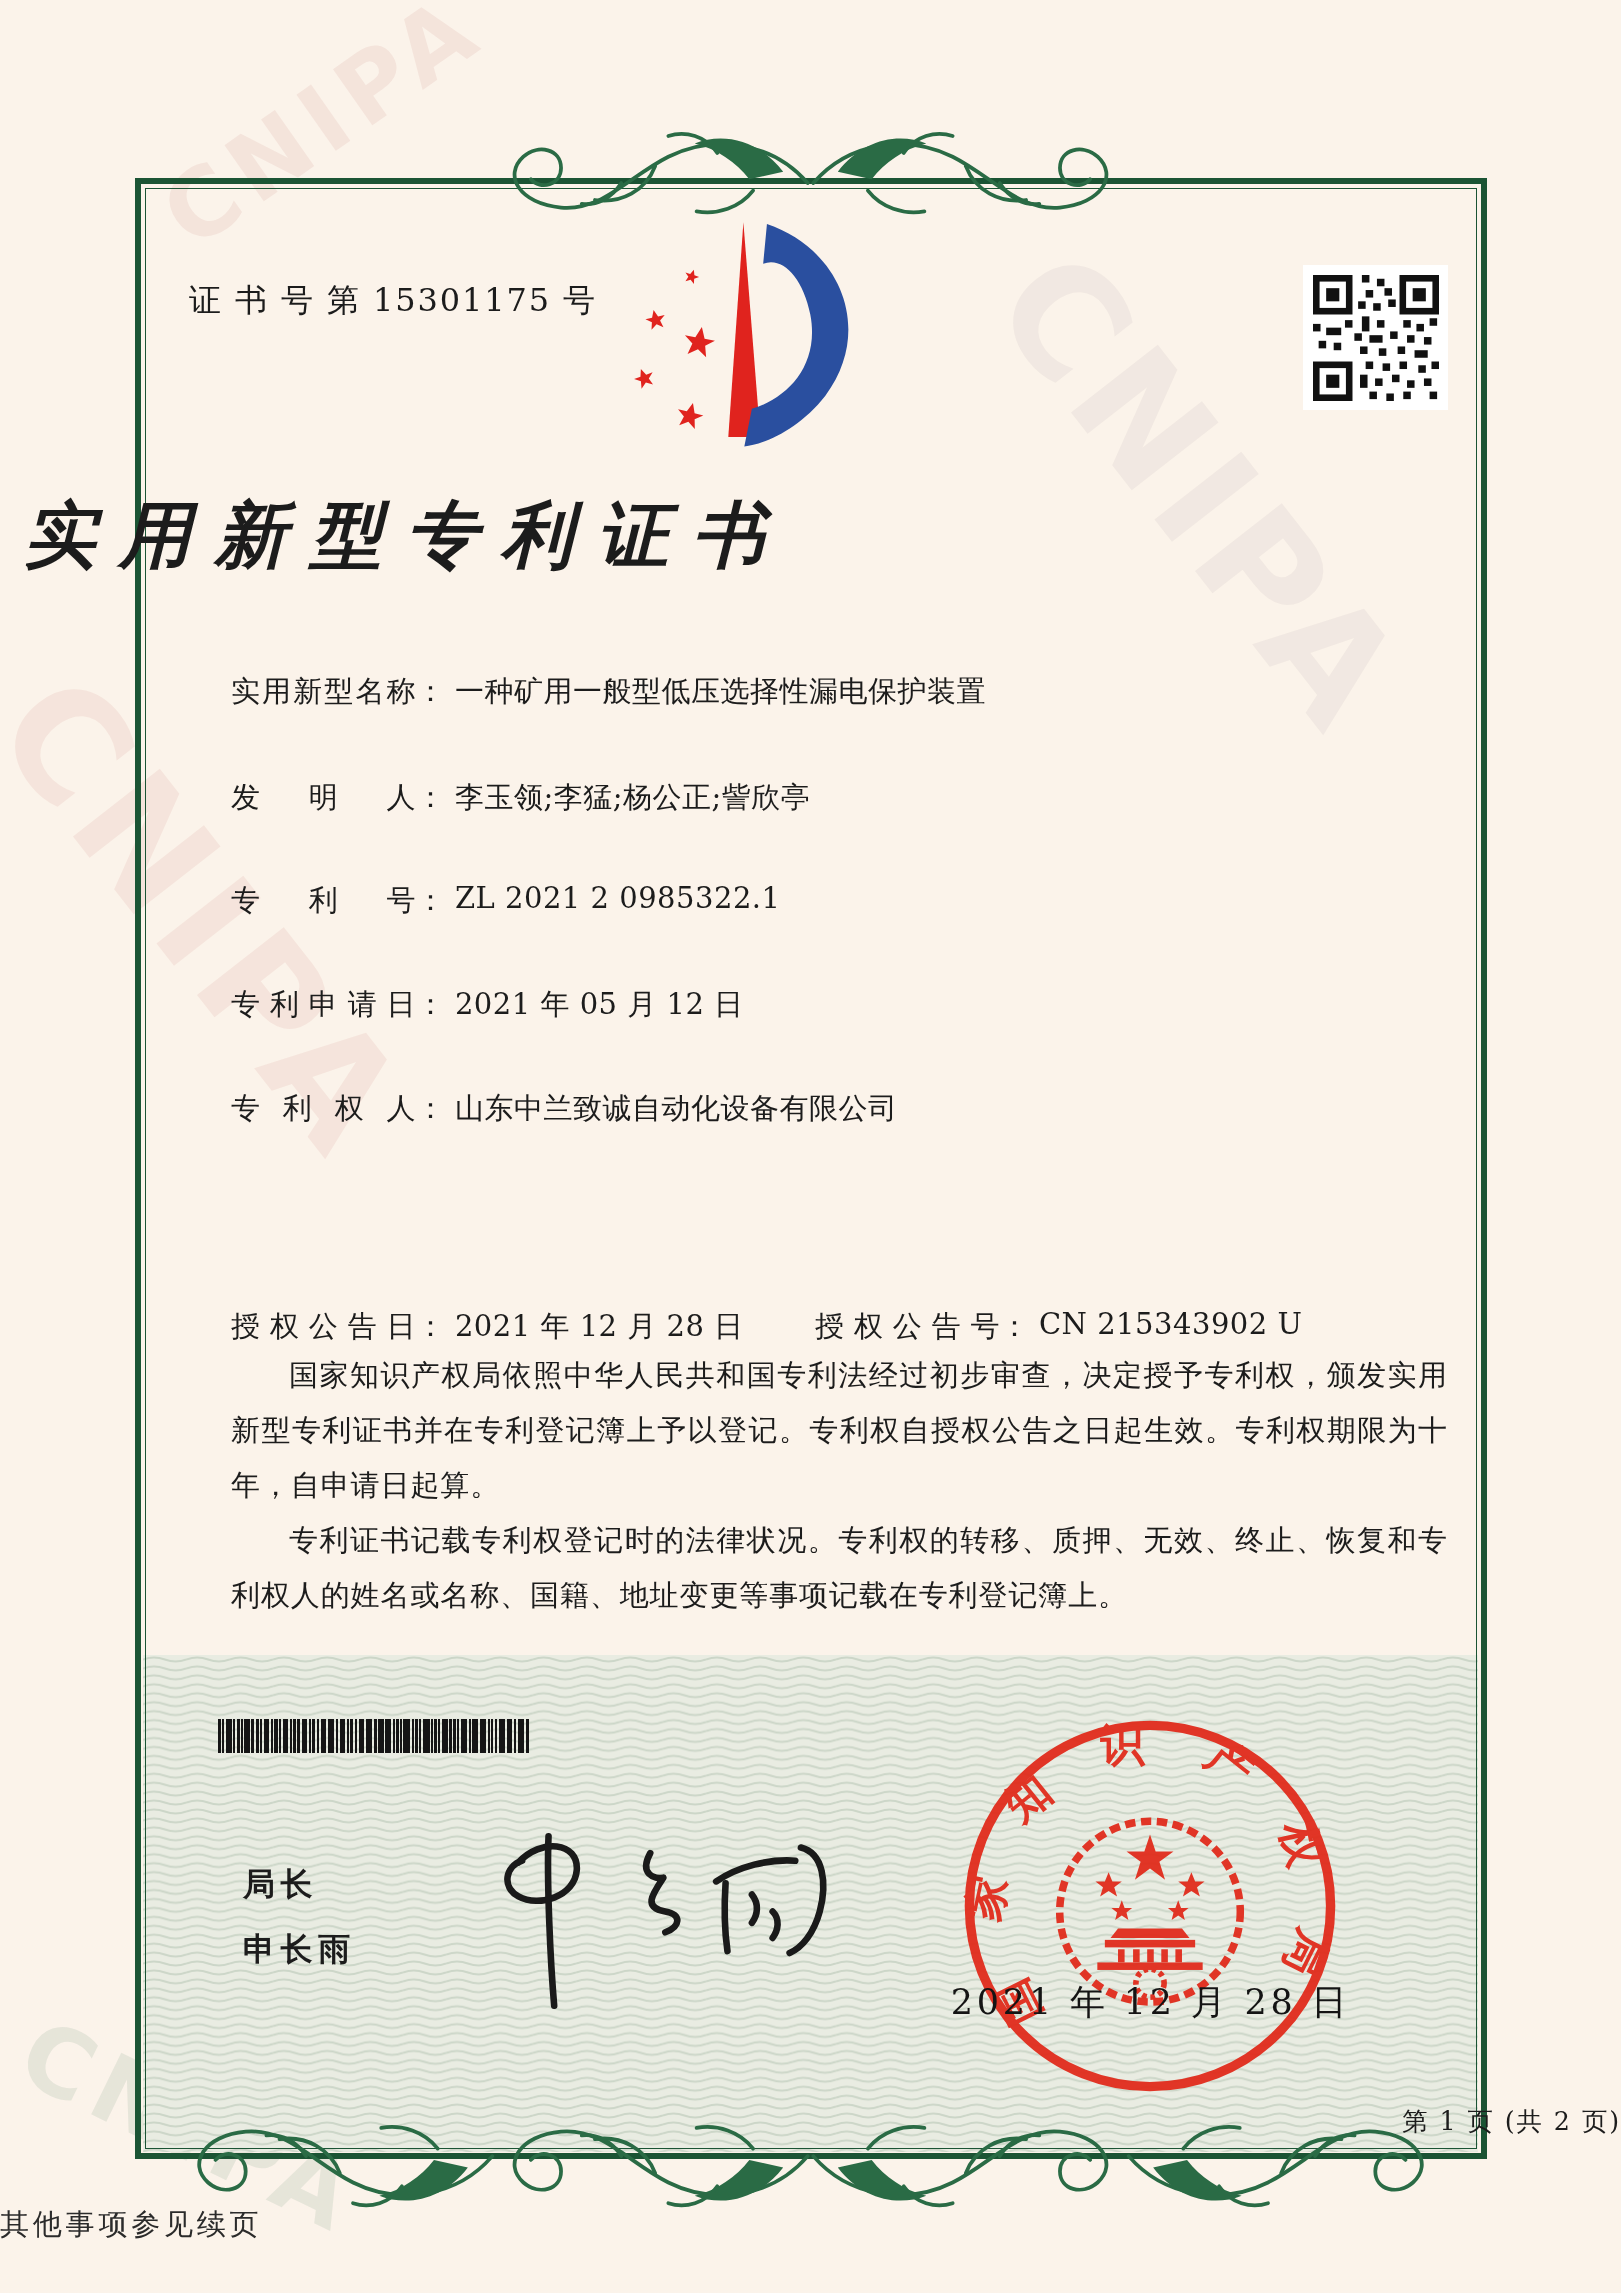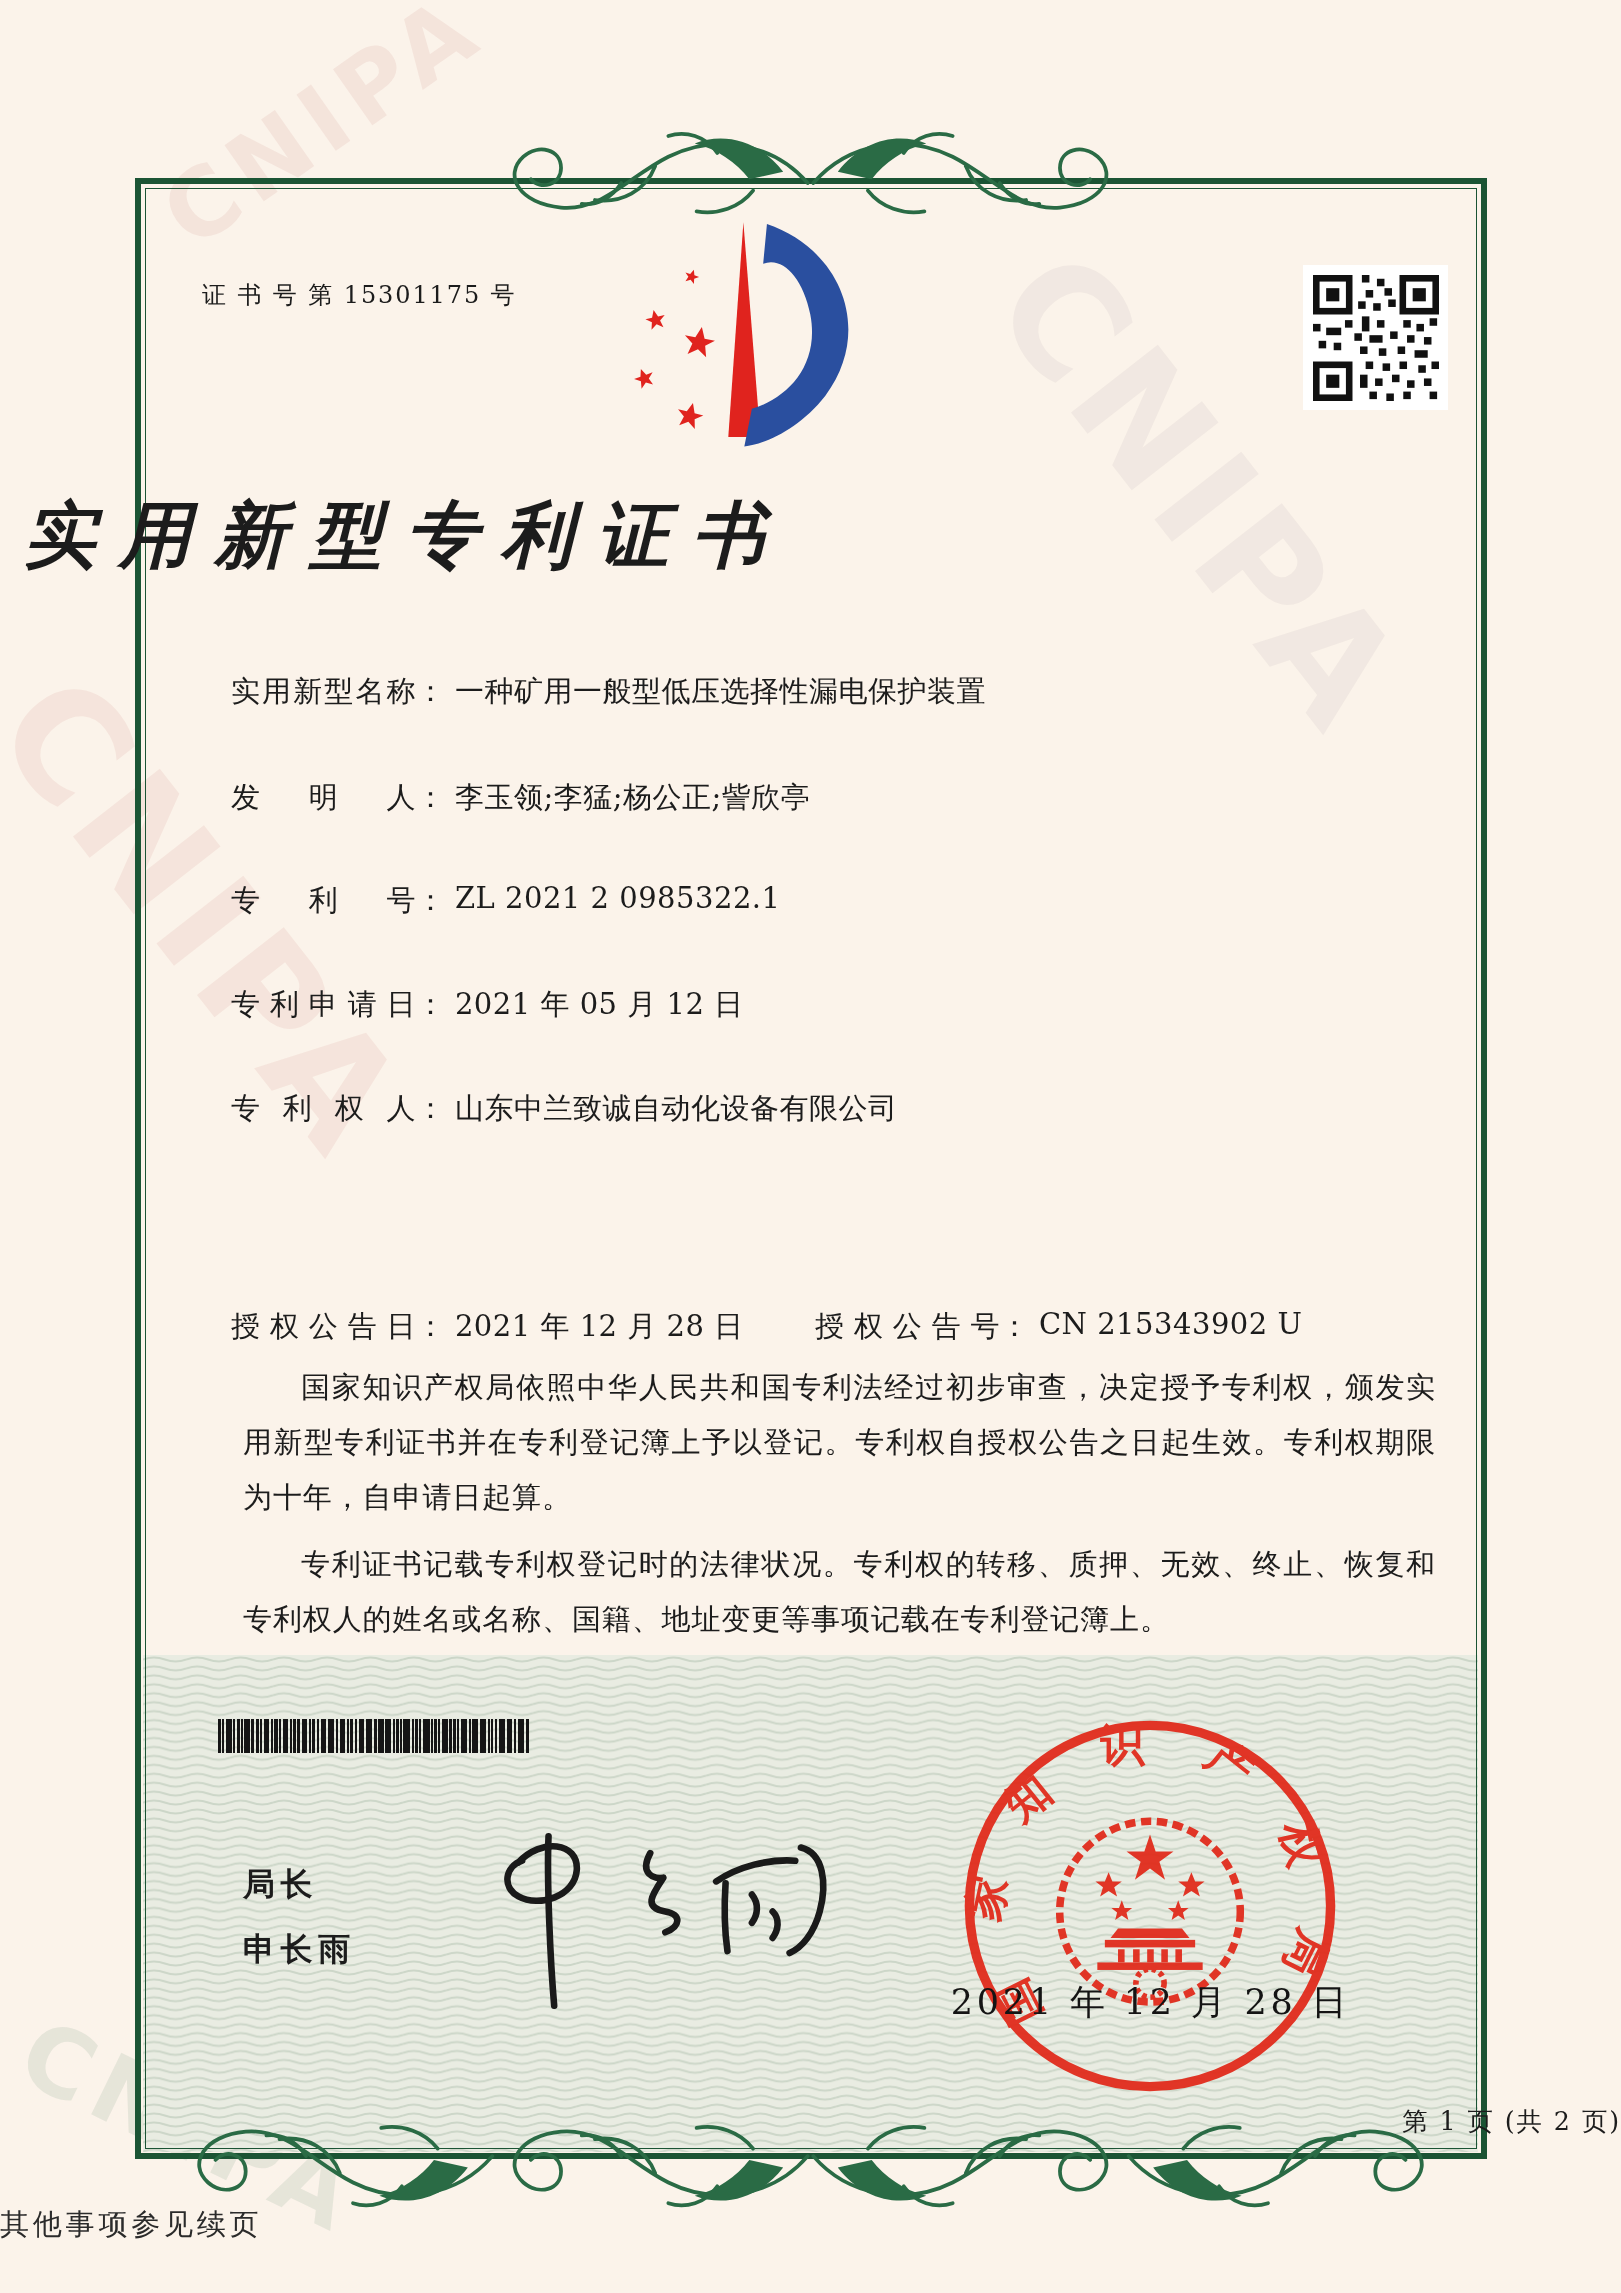--- a/index.html
+++ b/index.html
@@ -10,38 +10,38 @@
          border:6.6px solid #1b5434;box-sizing:border-box;}
   .frame::after{content:"";position:absolute;inset:3.8px;border:1.9px solid #1b5434;}
   
   .wm{position:absolute;font-family:"DejaVu Sans",sans-serif;font-weight:bold;
       letter-spacing:9.4px;pointer-events:none;user-select:none;}
   .wm1{left:141px;top:66px;font-size:94px;color:rgba(214,150,140,.16);transform:rotate(-35deg);}
   .wm2{left:923px;top:405px;font-size:151px;color:rgba(185,168,178,.14);transform:rotate(52deg);}
   .wm3{left:-75px;top:829px;font-size:151px;color:rgba(214,150,140,.15);transform:rotate(52deg);}
   .wm4{left:9.4px;top:2072px;font-size:94px;color:rgba(140,165,145,.18);transform:rotate(26deg);}
   
-  .cert-no{position:absolute;left:202px;top:279px;font-size:24px;letter-spacing:1.9px;text-align:center;}
+  .cert-no{position:absolute;left:189px;top:279px;font-size:32px;letter-spacing:1.9px;text-align:center;}
   .logo{position:absolute;left:586px;top:209px;}
   .qr{position:absolute;left:1303px;top:265px;width:145px;height:145px;background:#fff;
       display:flex;align-items:center;justify-content:center;}
   .title{position:absolute;left:0;top:488px;width:100%;text-align:left;
          font-size:72px;font-weight:bold;letter-spacing:23.5px;text-indent:23.5px;font-style:italic;}
   
   .field-row{position:absolute;left:231px;font-size:29px;letter-spacing:0.5px;white-space:nowrap;}
   .flabel{display:inline-block;width:185px;text-align:justify;text-align-last:justify;
           white-space:nowrap;vertical-align:top;}
   .fcolon{display:inline-block;margin-right:9.4px;vertical-align:top;}
   .fvalue{display:inline-block;vertical-align:top;}
   .fvalue.address{white-space:normal;width:786px;line-height:1.95;}
   .second-pair{position:absolute;left:584px;top:0;white-space:nowrap;}
   
   .body-text{position:absolute;left:231px;top:1348px;width:1217px;font-size:29px;
              line-height:55px;letter-spacing:0.9px;text-align:justify;}
-  .body-text p{margin:12px;text-indent:2em;}
+  .body-text p{margin:0;text-indent:2em;}
   
   .waveband{position:absolute;left:143px;top:1655px;pointer-events:none;}
   .barcode{position:absolute;left:218px;top:1719px;width:311px;height:34px;
     background:
       repeating-linear-gradient(90deg,#151515 0 1.9px,transparent 1.9px 3.8px),
       repeating-linear-gradient(90deg,#151515 0 2.8px,transparent 2.8px 9.4px),
       repeating-linear-gradient(90deg,#151515 0 0.9px,transparent 0.9px 6.6px);}
   .sig-title{position:absolute;left:243px;top:1863px;font-family:"DejaVu Sans",sans-serif;
              font-weight:bold;font-size:32px;letter-spacing:5.6px;}
   .sig-name{position:absolute;left:243px;top:1928px;font-family:"DejaVu Sans",sans-serif;

